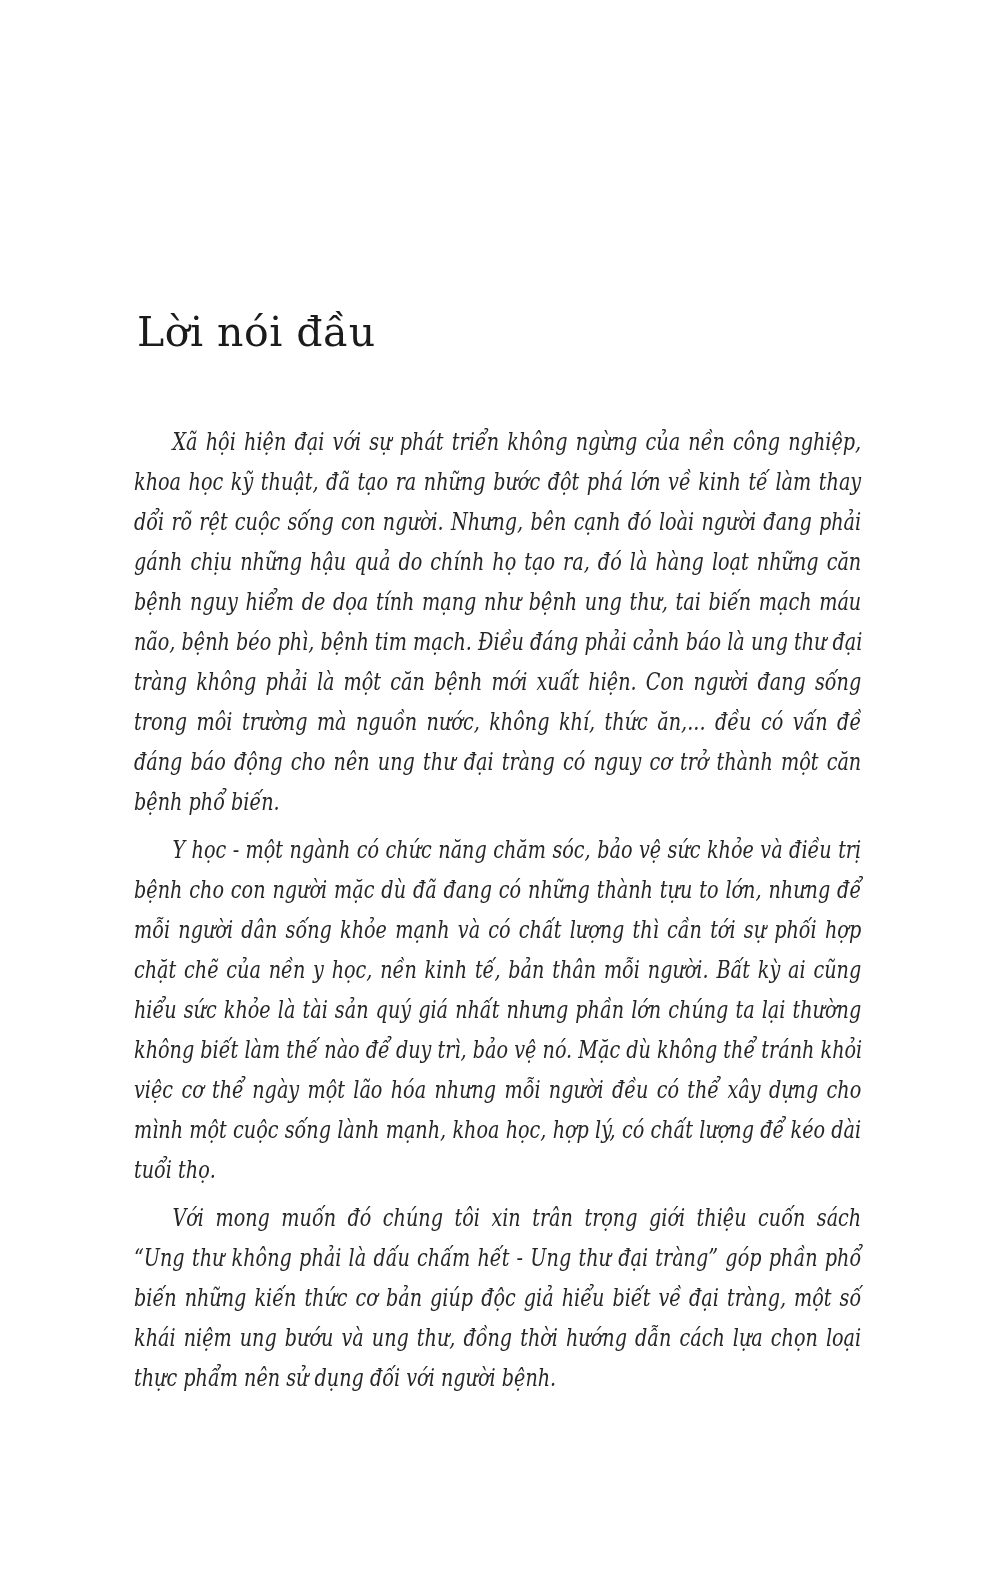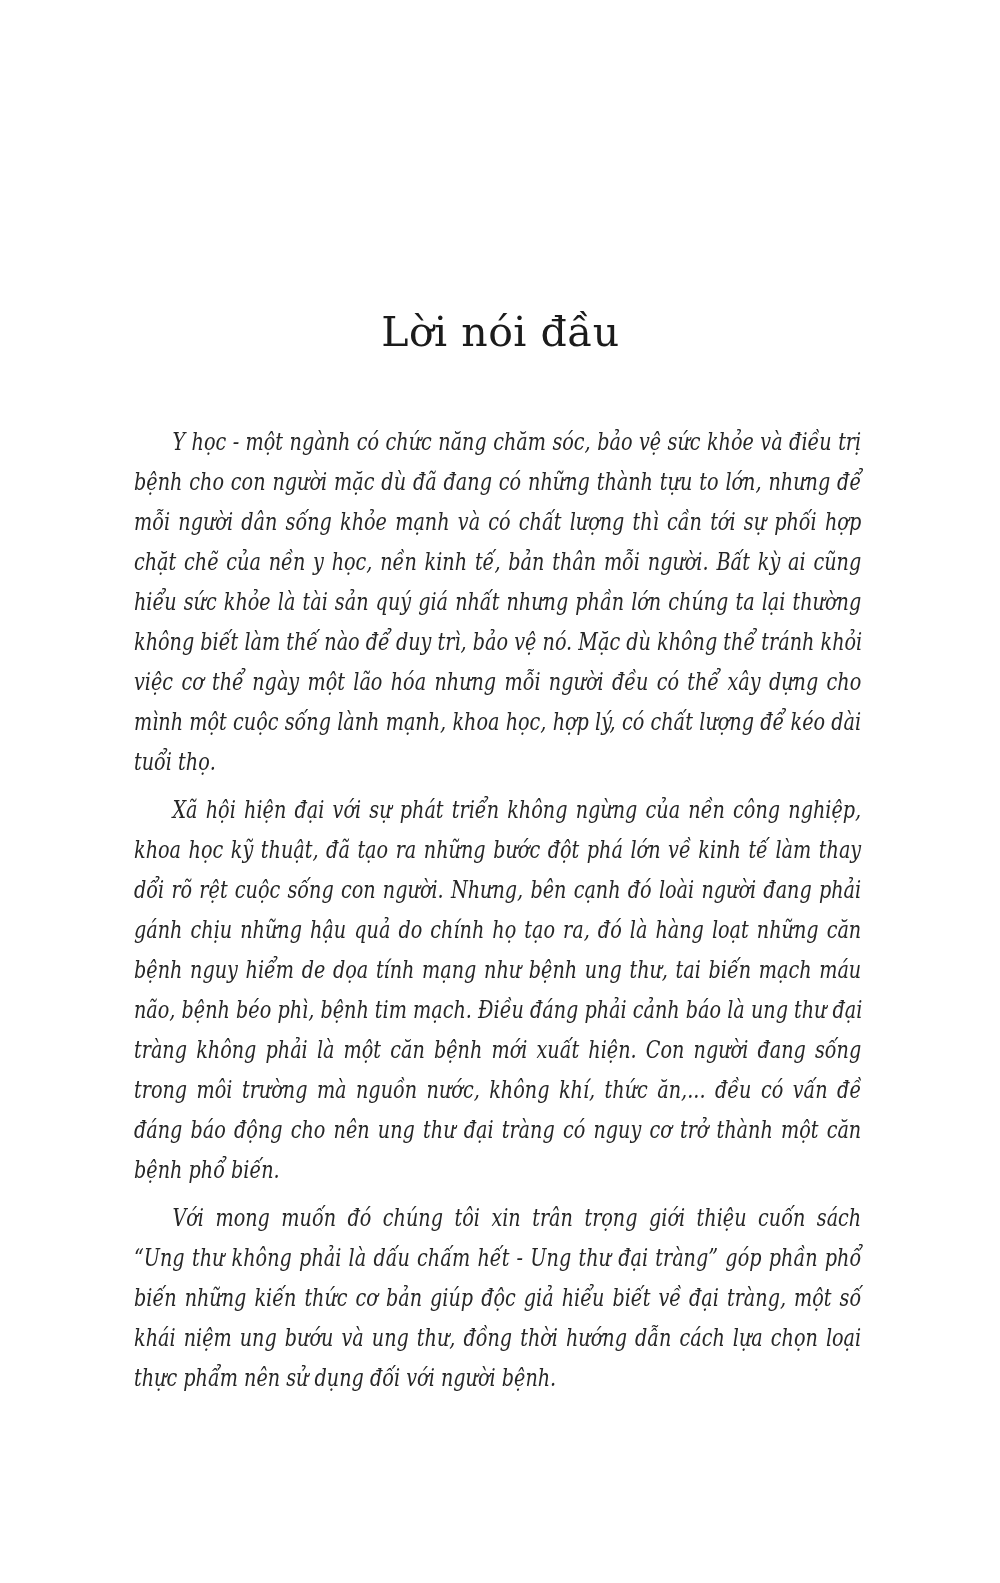--- a/index.html
+++ b/index.html
@@ -15,21 +15,21 @@
     background: #ffffff;
     font-family: "DejaVu Serif", serif;
     overflow: hidden;
   }
   .title {
     position: absolute;
     top: 312px;
     left: 137px;
     width: 727px;
     margin: 0;
-    text-align: center;
+    text-align: left;
     font-size: 41px;
     font-weight: 400;
     line-height: 1;
     color: #1b1b1b;
     letter-spacing: 0.5px;
   }
   .body-text {
     position: absolute;
     top: 422px;
     left: 134px;
@@ -57,43 +57,43 @@
     text-align-last: left;
   }
 </style>
 </head>
 <body>
 
 <div class="page">
   <h1 class="title">Lời nói đầu</h1>
   <div class="body-text">
       <div class="para">
-        <div class="line first">Y học - một ngành có chức năng chăm sóc, bảo vệ sức khỏe và điều trị</div>
-        <div class="line">bệnh cho con người mặc dù đã đang có những thành tựu to lớn, nhưng để</div>
-        <div class="line">mỗi người dân sống khỏe mạnh và có chất lượng thì cần tới sự phối hợp</div>
-        <div class="line">chặt chẽ của nền y học, nền kinh tế, bản thân mỗi người. Bất kỳ ai cũng</div>
-        <div class="line">hiểu sức khỏe là tài sản quý giá nhất nhưng phần lớn chúng ta lại thường</div>
-        <div class="line">không biết làm thế nào để duy trì, bảo vệ nó. Mặc dù không thể tránh khỏi</div>
-        <div class="line">việc cơ thể ngày một lão hóa nhưng mỗi người đều có thể xây dựng cho</div>
-        <div class="line">mình một cuộc sống lành mạnh, khoa học, hợp lý, có chất lượng để kéo dài</div>
-        <div class="line last">tuổi thọ.</div>
-      </div>
-      <div class="para">
         <div class="line first">Xã hội hiện đại với sự phát triển không ngừng của nền công nghiệp,</div>
         <div class="line">khoa học kỹ thuật, đã tạo ra những bước đột phá lớn về kinh tế làm thay</div>
         <div class="line">dổi rõ rệt cuộc sống con người. Nhưng, bên cạnh đó loài người đang phải</div>
         <div class="line">gánh chịu những hậu quả do chính họ tạo ra, đó là hàng loạt những căn</div>
         <div class="line">bệnh nguy hiểm de dọa tính mạng như bệnh ung thư, tai biến mạch máu</div>
         <div class="line">não, bệnh béo phì, bệnh tim mạch. Điều đáng phải cảnh báo là ung thư đại</div>
         <div class="line">tràng không phải là một căn bệnh mới xuất hiện. Con người đang sống</div>
         <div class="line">trong môi trường mà nguồn nước, không khí, thức ăn,... đều có vấn đề</div>
         <div class="line">đáng báo động cho nên ung thư đại tràng có nguy cơ trở thành một căn</div>
         <div class="line last">bệnh phổ biến.</div>
       </div>
       <div class="para">
+        <div class="line first">Y học - một ngành có chức năng chăm sóc, bảo vệ sức khỏe và điều trị</div>
+        <div class="line">bệnh cho con người mặc dù đã đang có những thành tựu to lớn, nhưng để</div>
+        <div class="line">mỗi người dân sống khỏe mạnh và có chất lượng thì cần tới sự phối hợp</div>
+        <div class="line">chặt chẽ của nền y học, nền kinh tế, bản thân mỗi người. Bất kỳ ai cũng</div>
+        <div class="line">hiểu sức khỏe là tài sản quý giá nhất nhưng phần lớn chúng ta lại thường</div>
+        <div class="line">không biết làm thế nào để duy trì, bảo vệ nó. Mặc dù không thể tránh khỏi</div>
+        <div class="line">việc cơ thể ngày một lão hóa nhưng mỗi người đều có thể xây dựng cho</div>
+        <div class="line">mình một cuộc sống lành mạnh, khoa học, hợp lý, có chất lượng để kéo dài</div>
+        <div class="line last">tuổi thọ.</div>
+      </div>
+      <div class="para">
         <div class="line first">Với mong muốn đó chúng tôi xin trân trọng giới thiệu cuốn sách</div>
         <div class="line">“Ung thư không phải là dấu chấm hết - Ung thư đại tràng” góp phần phổ</div>
         <div class="line">biến những kiến thức cơ bản giúp độc giả hiểu biết về đại tràng, một số</div>
         <div class="line">khái niệm ung bướu và ung thư, đồng thời hướng dẫn cách lựa chọn loại</div>
         <div class="line last">thực phẩm nên sử dụng đối với người bệnh.</div>
       </div>
     </div>
 </div>
 
 </body></html>

